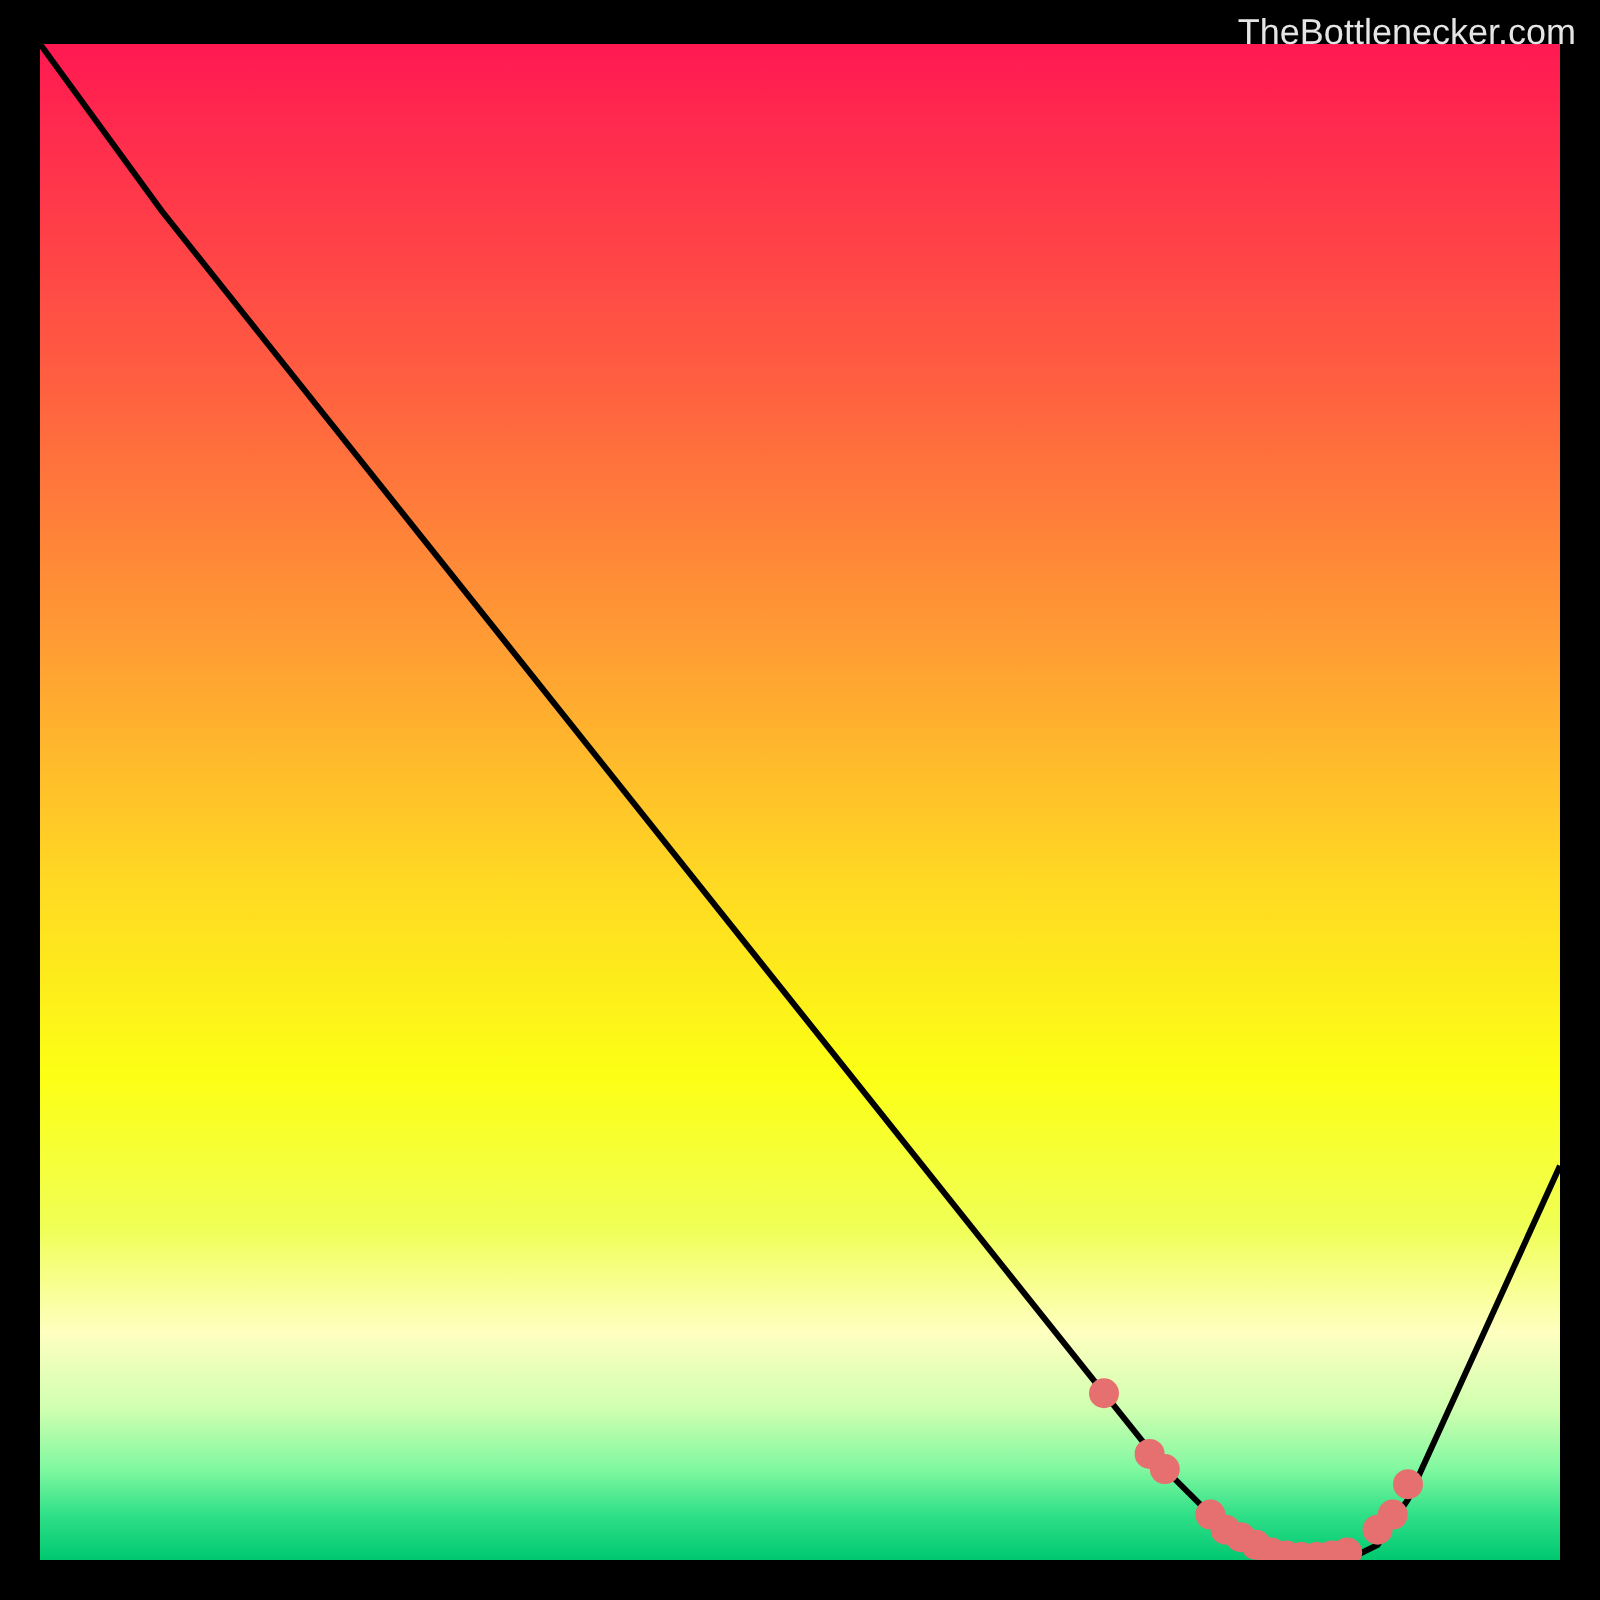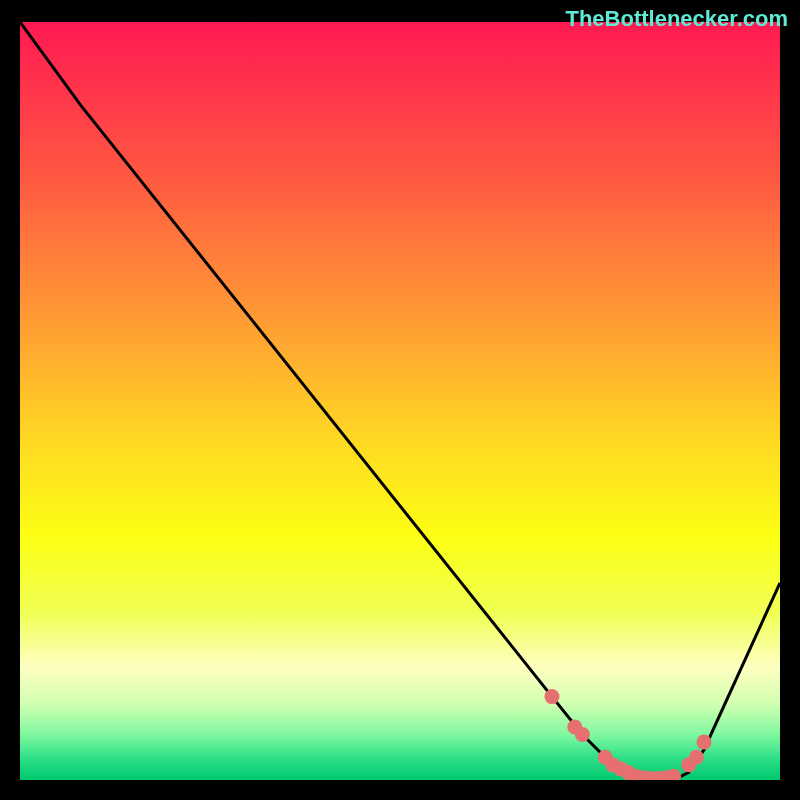--- a/index.html
+++ b/index.html
@@ -1,17 +1,17 @@
 <!DOCTYPE html>
 <html><head>
   <meta charset="utf-8">
   <style>
     * { margin: 0; padding: 0; box-sizing: border-box; }
     body { width: 800px; height: 800px; background: #000; position: relative; font-family: Arial, sans-serif; }
-    .watermark { position: absolute; top: 6px; right: 12px; color: #5eead4; font-size: 22px; font-weight: 700; z-index: 10; }
+    .watermark { position: absolute; top: 6px; right: 12px; color: #e5e5e5; font-size: 18px; font-weight: 400; z-index: 10; }
     .plot { position: absolute; left: 20px; top: 22px; width: 760px; height: 758px; }
     .gradient-bg { position: absolute; left: 0; top: 0; width: 100%; height: 100%; }
     .curve-layer { position: absolute; left: 0; top: 0; width: 100%; height: 100%; }
     .dots-layer { position: absolute; left: 0; top: 0; width: 100%; height: 100%; }
   </style>
 </head>
 <body>
 
 <div class="watermark">TheBottlenecker.com</div>
 

